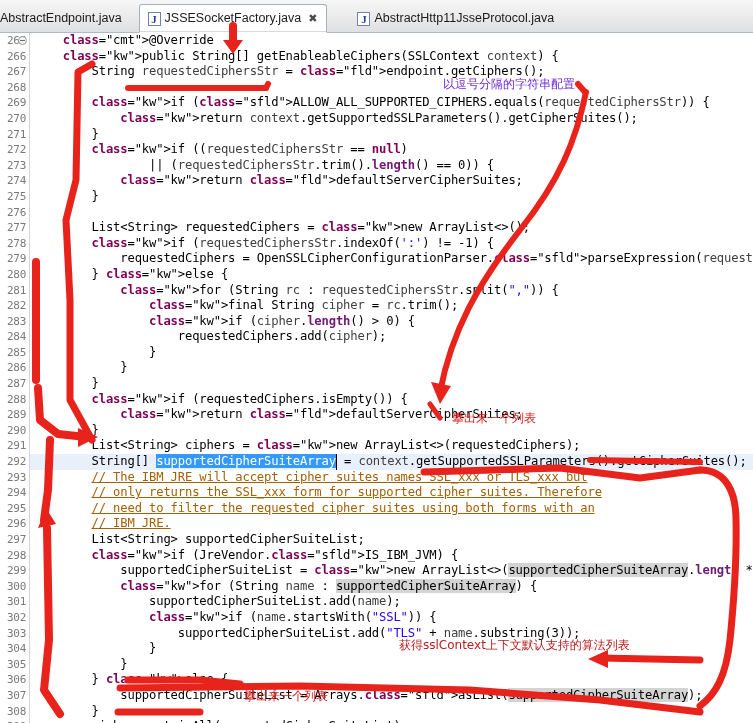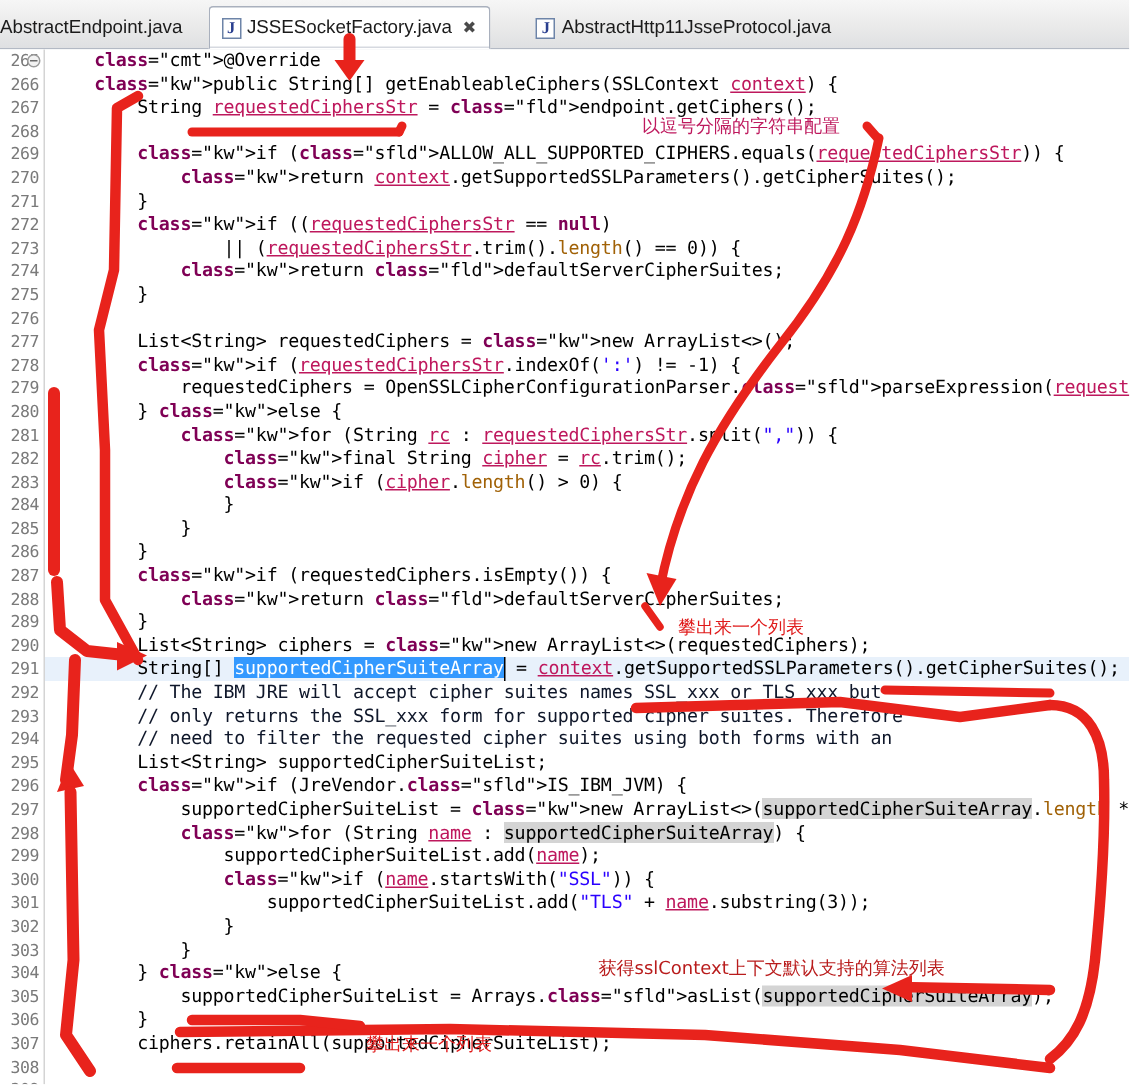--- a/index.html
+++ b/index.html
@@ -133,23 +133,23 @@
     white-space: pre;
     color: #000;
     padding-left: 4px;
     letter-spacing: -0.15px;
   }
   .cline.hl { background: #e8f1fb; }
 
   
   .kw   { color:#7f0055; font-weight:bold;text-align:center; }
   .str  { color:#2a00ff; }
-  .cmt  { color:#0f172a; }
-  .fld  { color:#a16207; }
-  .param{ color:#be185d;text-decoration:underline; }
+  .cmt  { color:#a16207;text-decoration:underline; }
+  .fld  { color:#701a75;font-weight:bold; }
+  .param{ color:#404040; }
   .sel  { background:#3399ff; color:#ffffff; }
   .occ  { background:#d4d4d4; }
   .caret{ display:inline-block; width:1px; background:#000; }
 
   
   .overlay {
     position: absolute;
     left: 0; top: 0;
     width: 753px; height: 723px;
     pointer-events: none;
@@ -256,31 +256,33 @@
         <div class="cline">            <span <span="" class="kw">class</span>="kw"&gt;return <span <span="" class="kw">class</span>="fld"&gt;defaultServerCipherSuites;</div>
         <div class="cline">        }</div>
         <div class="cline"></div>
         <div class="cline">        List&lt;String&gt; requestedCiphers = <span <span="" class="kw">class</span>="kw"&gt;new ArrayList&lt;&gt;();</div>
         <div class="cline">        <span <span="" class="kw">class</span>="kw"&gt;if (<span class="param">requestedCiphersStr</span>.indexOf(<span class="str">':'</span>) != -1) {</div>
         <div class="cline">            requestedCiphers = OpenSSLCipherConfigurationParser.<span <span="" class="kw">class</span>="sfld"&gt;parseExpression(<span class="param">requestedCiphersStr</span>);</div>
         <div class="cline">        } <span <span="" class="kw">class</span>="kw"&gt;else {</div>
         <div class="cline">            <span <span="" class="kw">class</span>="kw"&gt;for (String <span class="param">rc</span> : <span class="param">requestedCiphersStr</span>.split(<span class="str">","</span>)) {</div>
         <div class="cline">                <span <span="" class="kw">class</span>="kw"&gt;final String <span class="param">cipher</span> = <span class="param">rc</span>.trim();</div>
         <div class="cline">                <span <span="" class="kw">class</span>="kw"&gt;if (<span class="param">cipher</span>.<span class="fld">length</span>() &gt; 0) {</div>
+        <div class="cline">                    requestedCiphers.add(<span class="param">cipher</span>);</div>
         <div class="cline">                }</div>
         <div class="cline">            }</div>
         <div class="cline">        }</div>
         <div class="cline">        <span <span="" class="kw">class</span>="kw"&gt;if (requestedCiphers.isEmpty()) {</div>
         <div class="cline">            <span <span="" class="kw">class</span>="kw"&gt;return <span <span="" class="kw">class</span>="fld"&gt;defaultServerCipherSuites;</div>
         <div class="cline">        }</div>
         <div class="cline">        List&lt;String&gt; ciphers = <span <span="" class="kw">class</span>="kw"&gt;new ArrayList&lt;&gt;(requestedCiphers);</div>
         <div class="cline hl">        String[] <span class="sel">supportedCipherSuiteArray</span><span class="caret">&nbsp;</span> = <span class="param">context</span>.getSupportedSSLParameters().getCipherSuites();</div>
         <div class="cline">        <span class="cmt">// The IBM JRE will accept cipher suites names SSL_xxx or TLS_xxx but</span></div>
         <div class="cline">        <span class="cmt">// only returns the SSL_xxx form for supported cipher suites. Therefore</span></div>
         <div class="cline">        <span class="cmt">// need to filter the requested cipher suites using both forms with an</span></div>
+        <div class="cline">        <span class="cmt">// IBM JRE.</span></div>
         <div class="cline">        List&lt;String&gt; supportedCipherSuiteList;</div>
         <div class="cline">        <span <span="" class="kw">class</span>="kw"&gt;if (JreVendor.<span <span="" class="kw">class</span>="sfld"&gt;IS_IBM_JVM) {</div>
         <div class="cline">            supportedCipherSuiteList = <span <span="" class="kw">class</span>="kw"&gt;new ArrayList&lt;&gt;(<span class="occ">supportedCipherSuiteArray</span>.<span class="fld">length</span> * 2);</div>
         <div class="cline">            <span <span="" class="kw">class</span>="kw"&gt;for (String <span class="param">name</span> : <span class="occ">supportedCipherSuiteArray</span>) {</div>
         <div class="cline">                supportedCipherSuiteList.add(<span class="param">name</span>);</div>
         <div class="cline">                <span <span="" class="kw">class</span>="kw"&gt;if (<span class="param">name</span>.startsWith(<span class="str">"SSL"</span>)) {</div>
         <div class="cline">                    supportedCipherSuiteList.add(<span class="str">"TLS"</span> + <span class="param">name</span>.substring(3));</div>
         <div class="cline">                }</div>
         <div class="cline">            }</div>
         <div class="cline">        } <span <span="" class="kw">class</span>="kw"&gt;else {</div>
@@ -331,19 +333,19 @@
       <path d="M120 688 L300 686 L470 690 L600 700 L700 712" stroke-width="7"></path>
       <path d="M128 680 L200 680 L240 684" stroke-width="7"></path>
 
       <path d="M118 712 L200 712" stroke-width="7"></path>
 
       <path d="M430 404 L440 418" stroke-width="5"></path>
     </g>
   </svg>
 
   <div class="overlay">
-    <div class="cn" id="cn0" style="left: 428px; top: 76px; color: #be185d;">以逗号分隔的字符串配置</div>
+    <div class="cn" id="cn0" style="left: 443px; top: 76px; color: #6d28d9;">以逗号分隔的字符串配置</div>
     <div class="cn" id="cn1" style="left: 452px; top: 410px; color: rgb(224, 27, 27);">攀出来一个列表</div>
     <div class="cn" id="cn2" style="left: 399px; top: 637px; color: #b91c1c;">获得sslContext上下文默认支持的算法列表</div>
     <div class="cn" id="cn3" style="left: 244px; top: 688px; color: rgb(224, 27, 27);">攀出来一个列表</div>
   </div>
 
 </div>
 
 </body></html>

